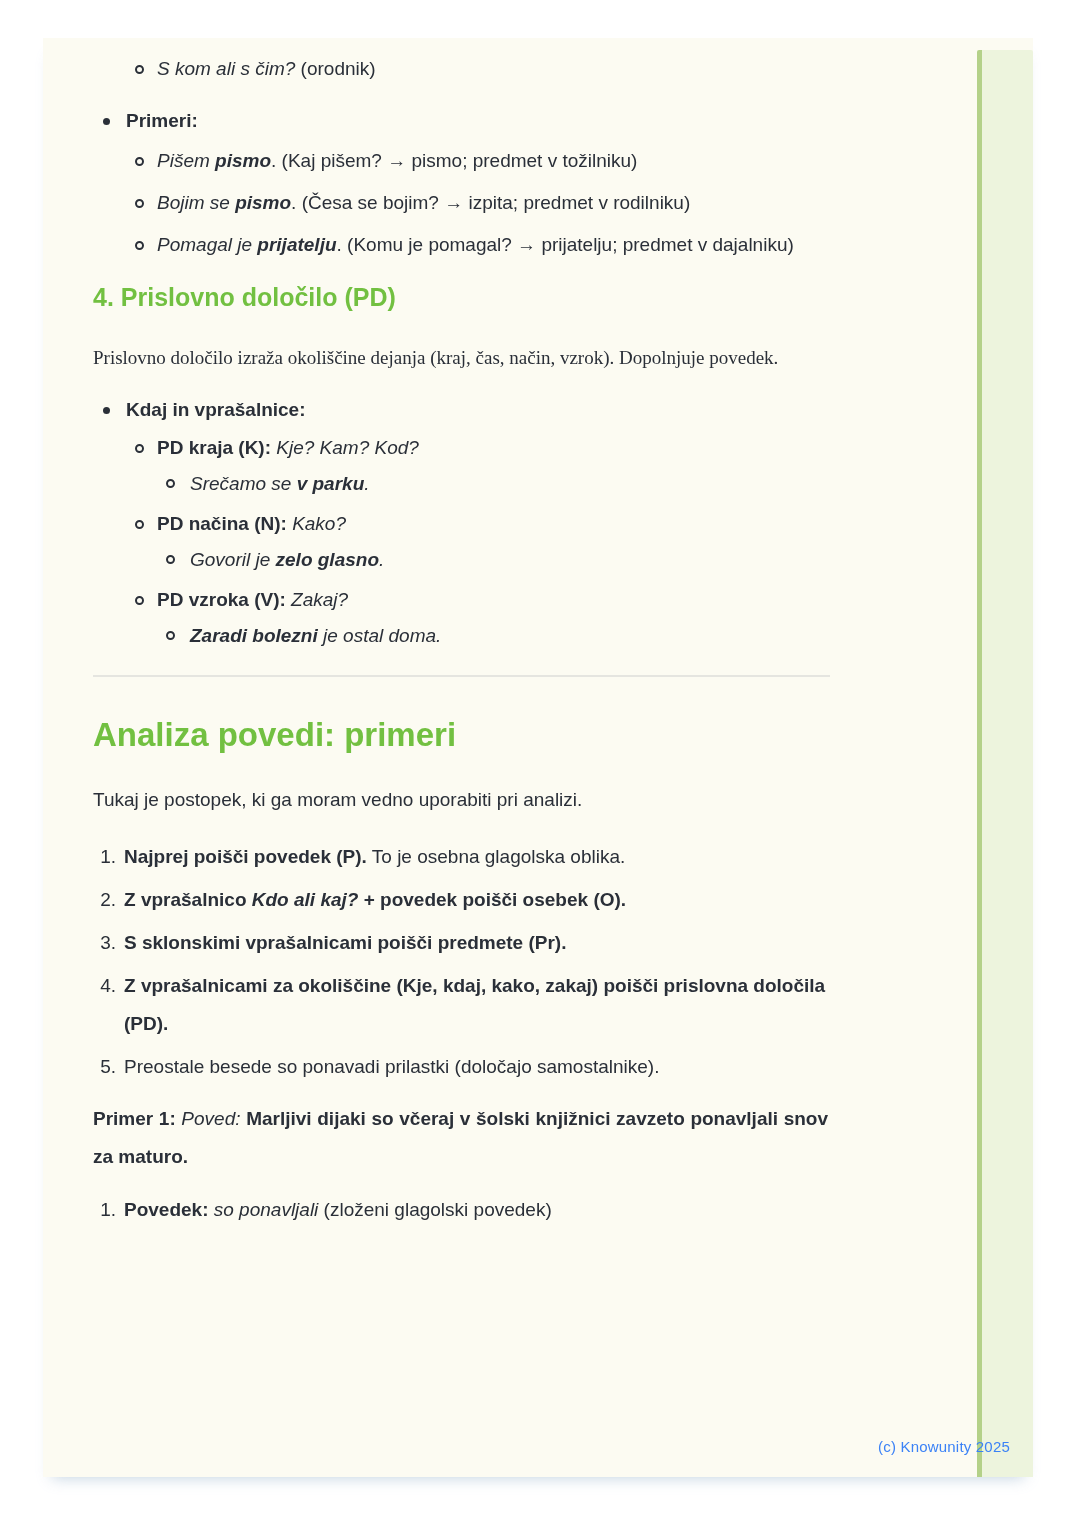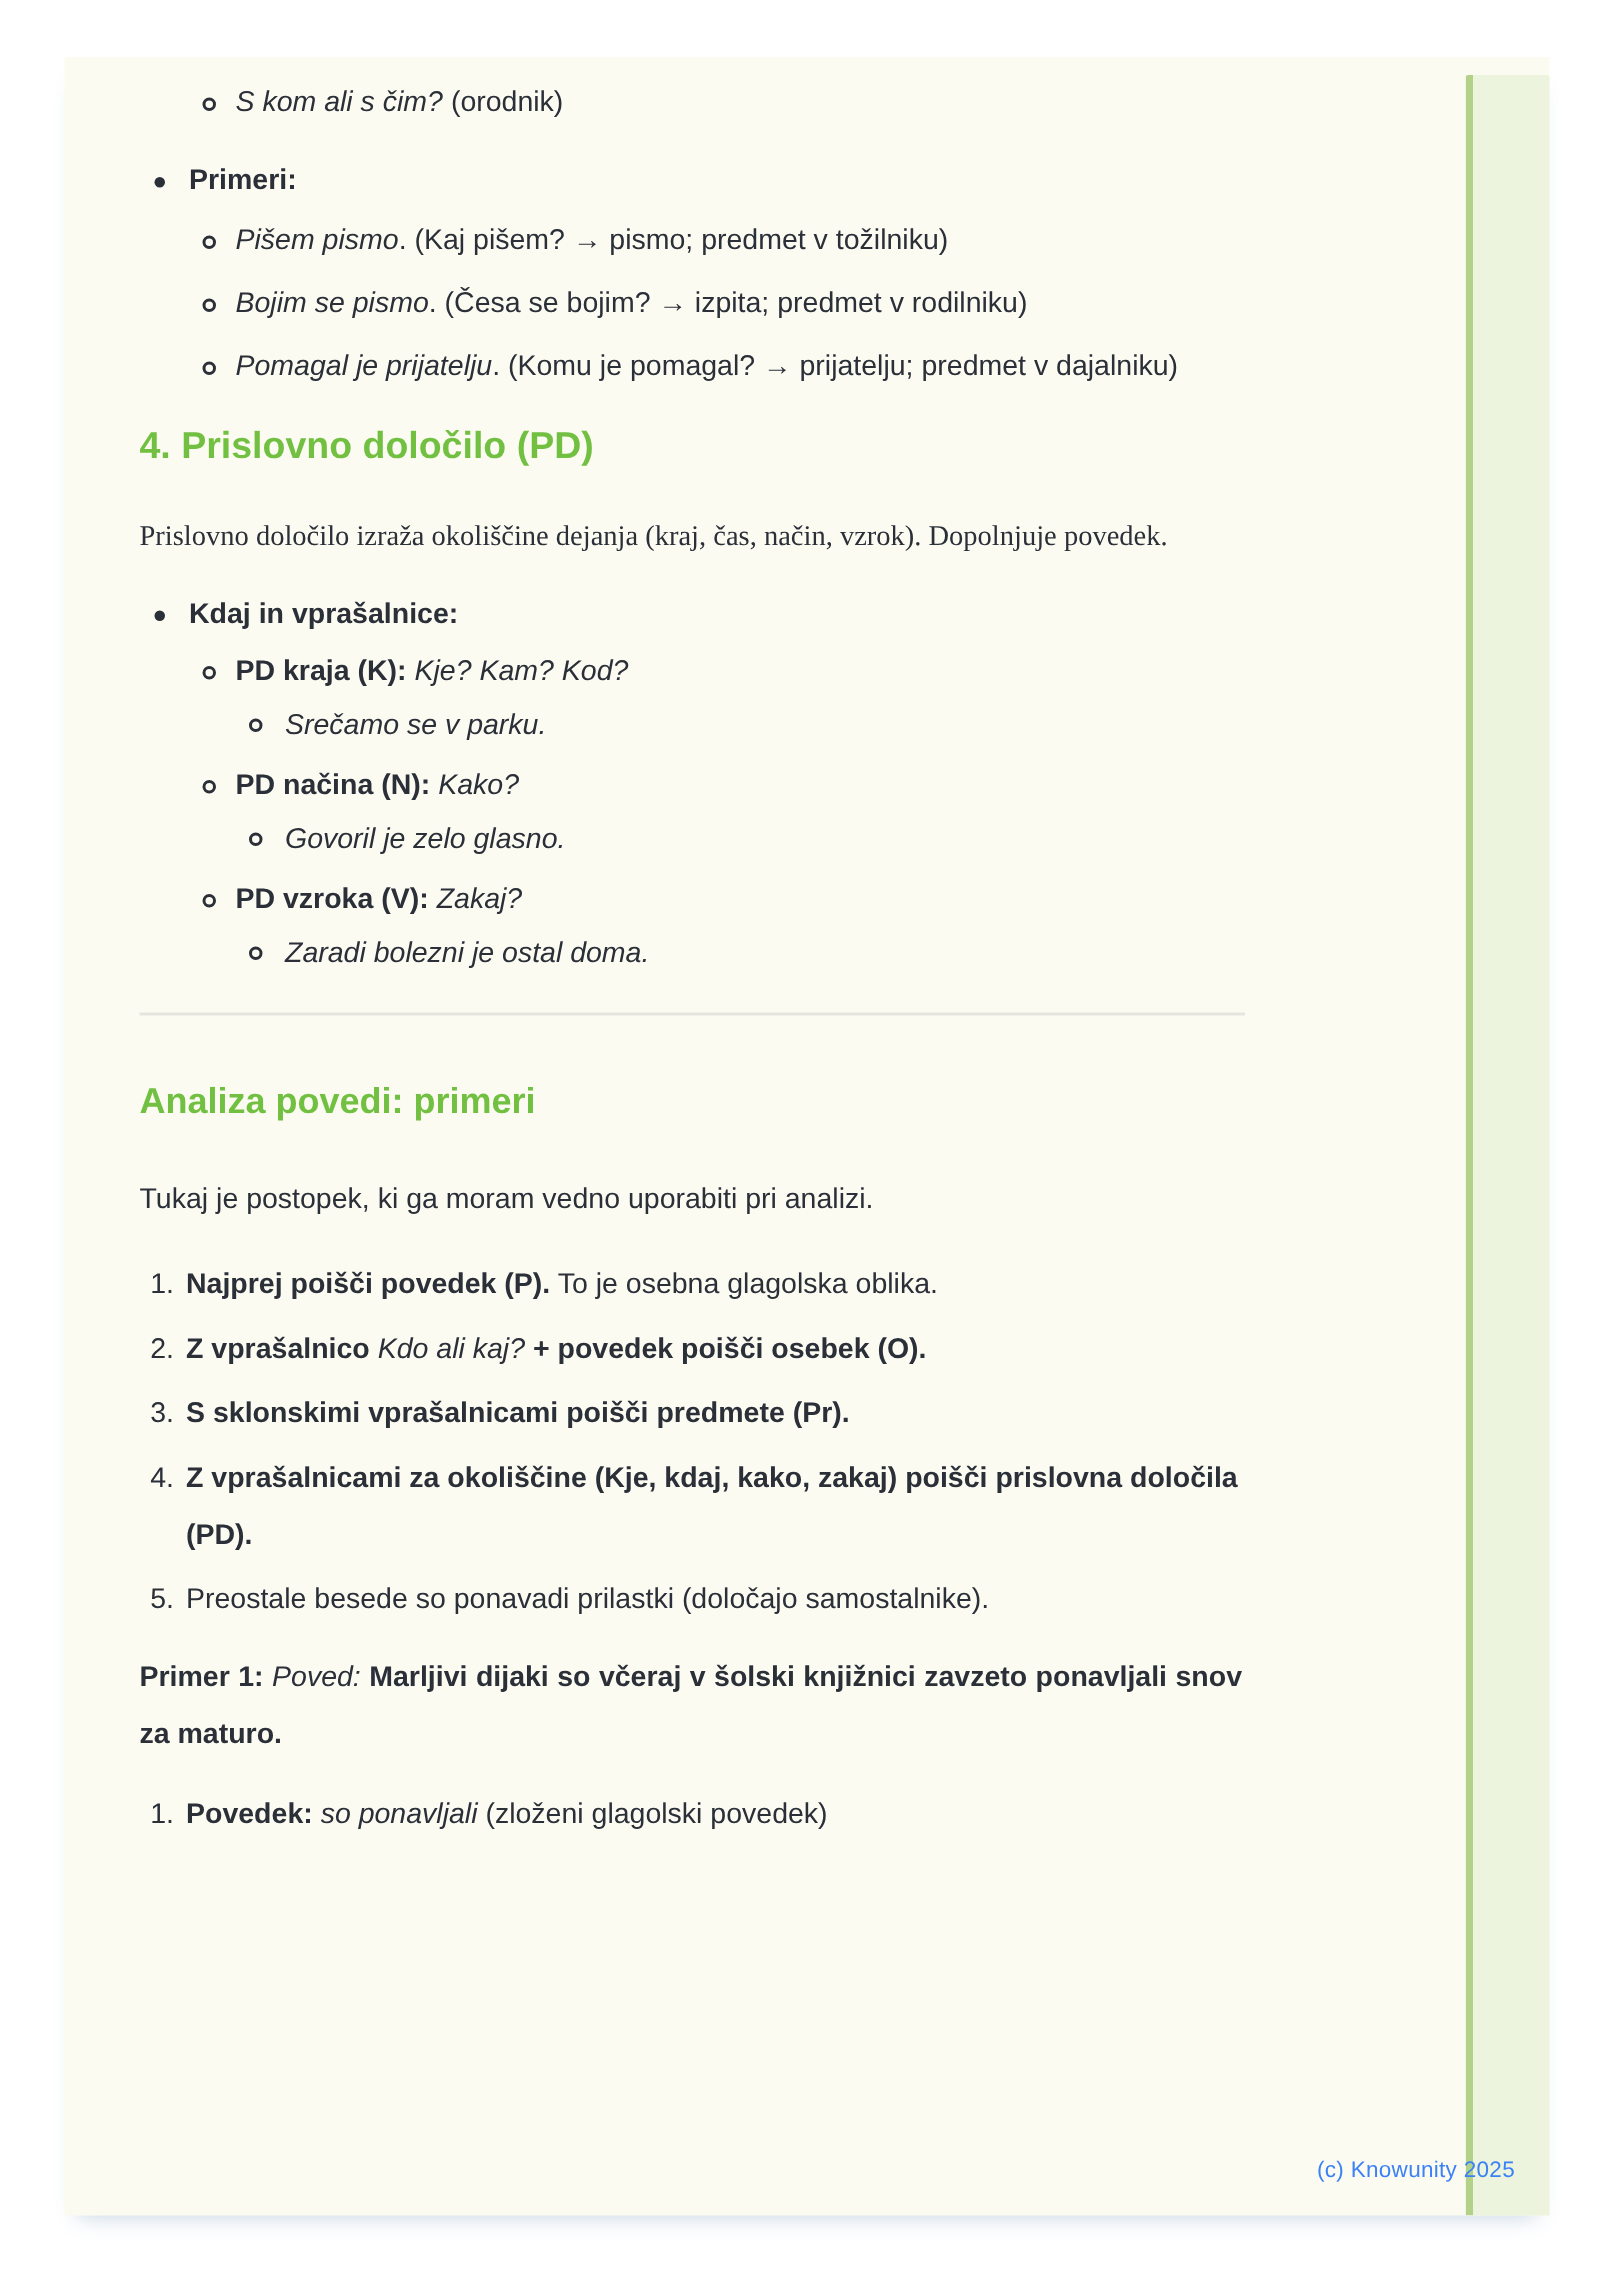--- a/index.html
+++ b/index.html
@@ -25,21 +25,21 @@
   .content {
     position:absolute; left:50px; top:12px; width:735px;
     font-size:19px; line-height:38px;
   }
 
   ul, ol { list-style:none; }
   li { position:relative; }
 
   .b  { font-weight:700; }
   .it { font-style:italic; }
-  .bi { font-weight:400; font-style:italic; }
+  .bi { font-weight:700; font-style:italic; }
 
   
   .ring {
     position:absolute; width:9px; height:9px; border:2px solid #2a2f38;
     border-radius:50%; top:15px;
   }
   .disc {
     position:absolute; width:7px; height:7px; background:#2a2f38;
     border-radius:50%; left:10px; top:16px;
   }
@@ -61,21 +61,21 @@
   .vrste { margin-top:14px; }
   .groups > li { margin-bottom:15px; }
   .ul3 > li { padding-left:33px; line-height:34px; }
   .ul3 .ring { left:12px; top:12px; }
 
   h2 {
     margin:15px 0 0; font-size:25px; line-height:36px; font-weight:700;
     color:#72c041;
   }
   h1 {
-    margin:38px 0 0; font-size:24px; line-height:40px; font-weight:700;
+    margin:38px 0 0; font-size:33px; line-height:40px; font-weight:700;
     color:#72c041;
   }
   .p4  { margin-top:24px;font-family:Liberation Serif, serif; }
   .pA  { margin-top:26px; }
 
   .divider { width:737px; height:2px; background:#e5e5e0; margin:22px 0 20px; }
 
   .steps { margin-top:19px; }
   .steps > li { padding-left:31px; margin-bottom:5px; }
   .steps .num { position:absolute; left:0; top:0; width:23px; text-align:right; }

